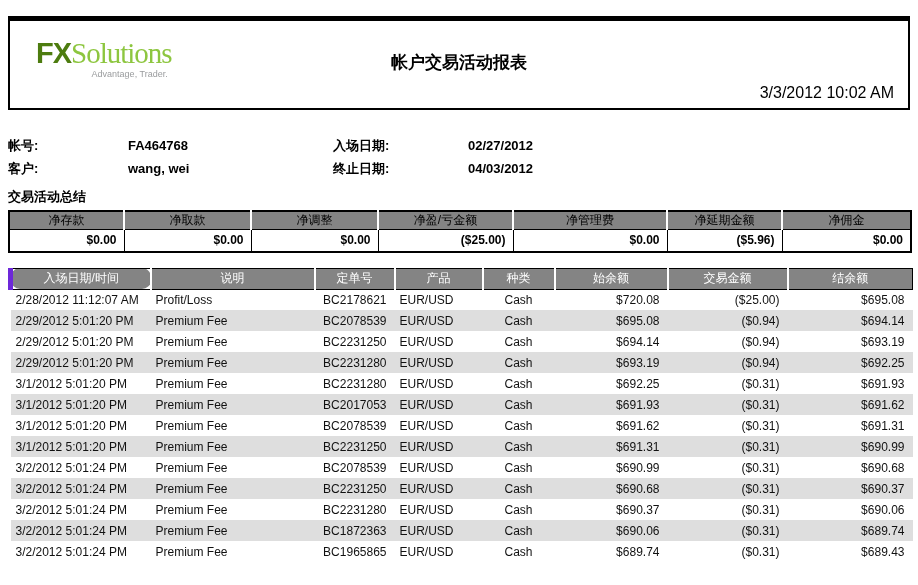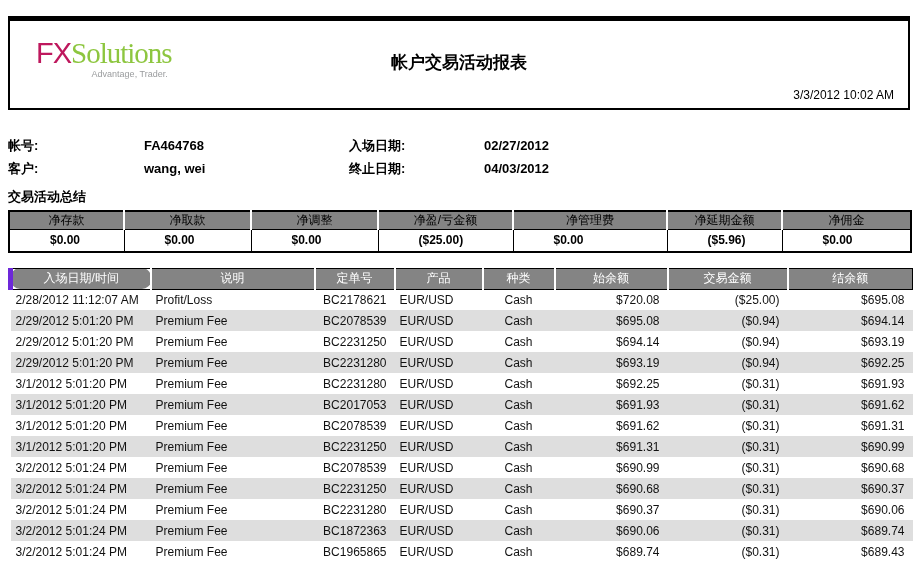--- a/index.html
+++ b/index.html
@@ -5,41 +5,41 @@
   * { margin:0; padding:0; box-sizing:border-box; }
   html,body { width:918px; background:#fff; font-family:"Liberation Sans","DejaVu Sans",sans-serif; color:#000; }
   body { height:585px; overflow:hidden; }
 
   .page { padding:16px 8px 0 8px; }
 
   
   .header-box { position:relative; height:94px; border:2px solid #000; border-top:5px solid #000; background:#fff; }
   .logo { position:absolute; left:26px; top:18px; line-height:1; }
   .logo-line { font-size:29px; letter-spacing:-1px; white-space:nowrap; }
-  .logo-fx { font-weight:normal; color:#be185d; font-family:"Liberation Sans",sans-serif;margin-top:32px; }
+  .logo-fx { font-weight:bold; color:#4d7c0f; font-family:"Liberation Sans",sans-serif;margin-top:32px; }
   .logo-sol { color:#8dc63f; font-family:"Liberation Serif","DejaVu Serif",serif;text-align:center; }
   .logo-tag { text-align:right; font-size:9px; color:#9a9c9e; margin-top:2px; padding-right:4px; }
   .report-title { position:absolute; top:30px; left:0; right:0; text-align:center; font-size:17px; font-weight:bold; }
-  .gen-date { position:absolute; right:14px; bottom:6px; font-size:12px; }
+  .gen-date { position:absolute; right:14px; bottom:6px; font-size:16px; }
 
   
   .acct { margin-top:24px; font-size:13px; font-weight:bold; }
   .acct-row { display:flex; height:23px; align-items:center; }
-  .acct-label1 { width:136px; }
+  .acct-label1 { width:120px; }
   .acct-val1 { width:205px; }
   .acct-label2 { width:135px; }
   .acct-val2 { }
   .section-title { margin-top:8px; font-size:13px; font-weight:bold; height:22px; }
 
   
   table { border-collapse:collapse; table-layout:fixed; width:902px; }
   .summary-tbl { border:2px solid #000; }
   .summary-tbl th { background:#848484; color:#000000; font-weight:normal; font-size:12px; height:18px; text-align:center; border-right:2px solid #fff; border-bottom:1px solid #000; overflow:hidden; white-space:nowrap; }
   .summary-tbl th:last-child { border-right:none; }
-  .summary-tbl td { height:22px; font-size:12px; font-weight:bold; padding-right:7px; border-left:1px solid #000; background:#fff; overflow:hidden; white-space:nowrap;padding-left:40px; }
+  .summary-tbl td { height:22px; font-size:12px; font-weight:bold; text-align:right; padding-right:7px; border-left:1px solid #000; background:#fff; overflow:hidden; white-space:nowrap;padding-left:40px; }
   .summary-tbl td:first-child { border-left:none; }
 
   
   .activity-wrap { margin-top:15px; }
   .activity-tbl th { background:#848484; color:#fff; font-weight:normal; font-size:12px; height:21px; text-align:center; border-right:2px solid #fff; border-top:1px solid #000; border-bottom:1px solid #000; overflow:hidden; white-space:nowrap; }
   .activity-tbl th:first-child { border-left:5px solid #6d28d9;border-radius:9px; }
   .activity-tbl th:last-child { border-right:1px solid #000; }
   .activity-tbl td { height:21px; font-size:12px; color:#111; padding:0 5px; overflow:hidden; white-space:nowrap; }
   .activity-tbl tr.odd td { background:#fff; }
   .activity-tbl tr.even td { background:#dedede; }

